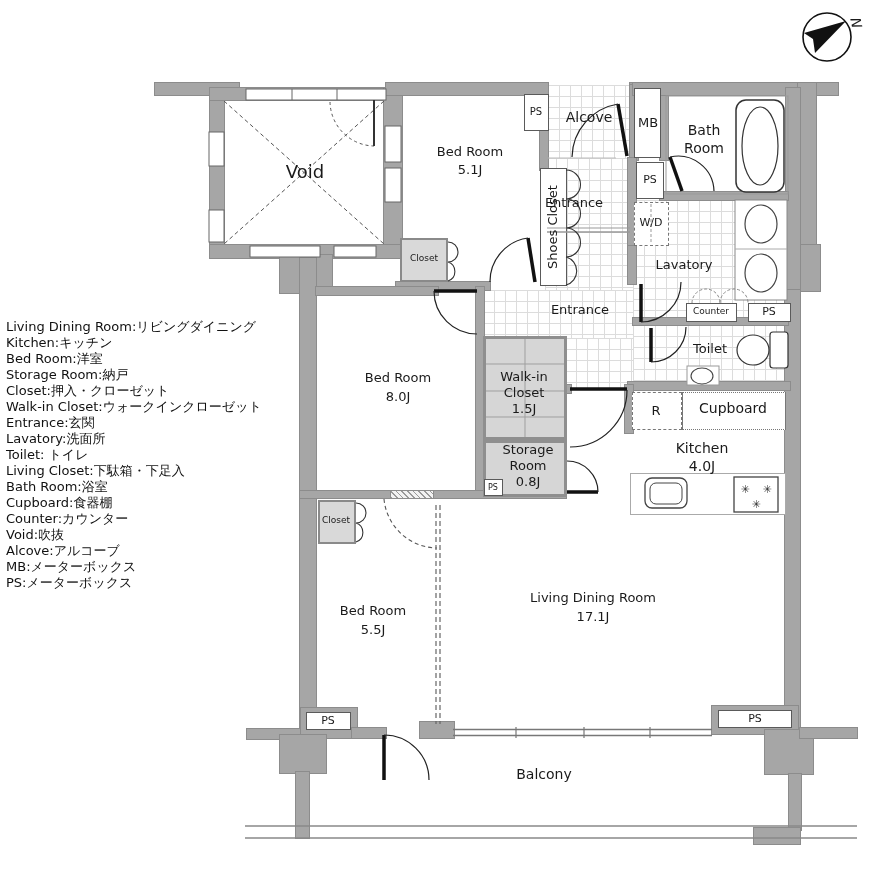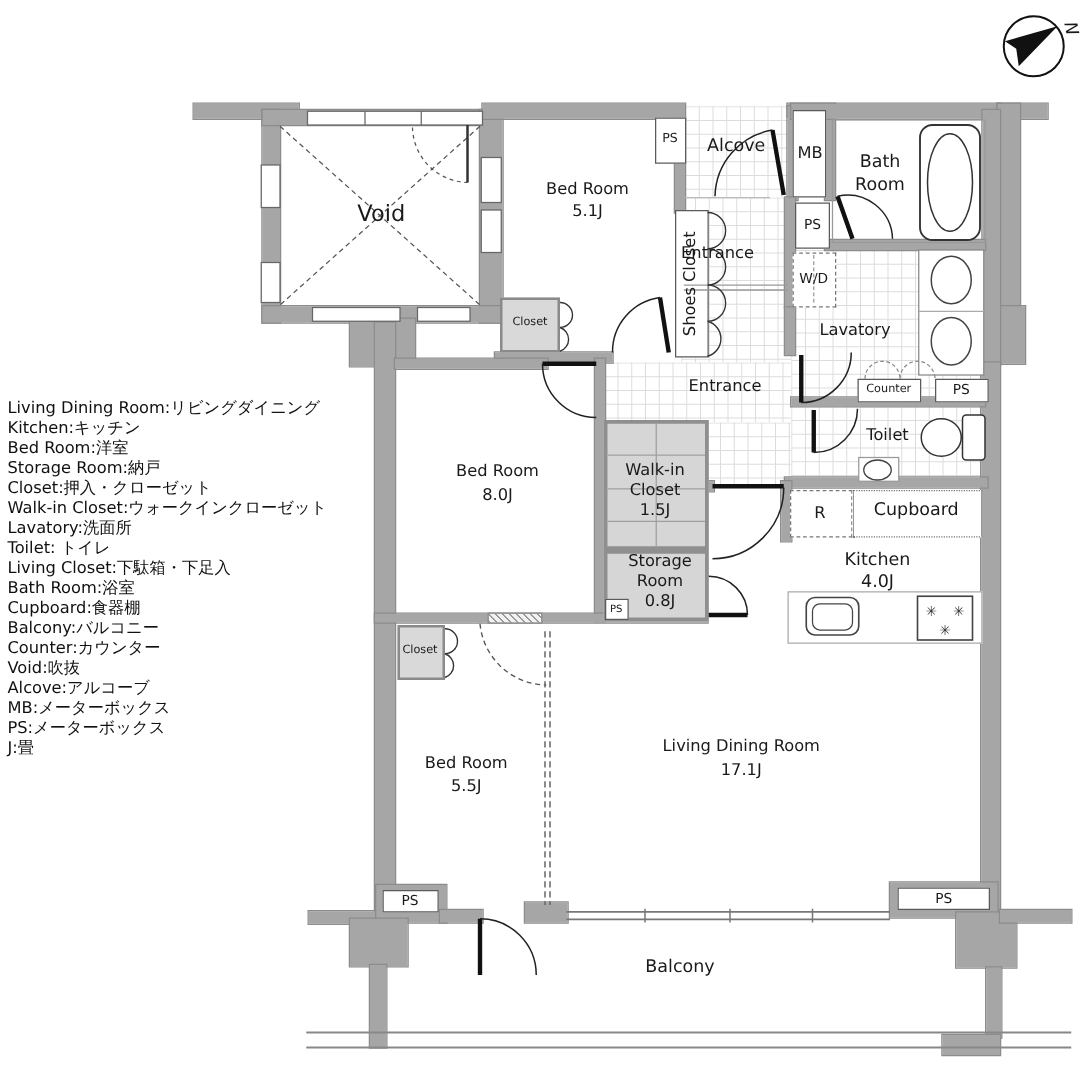--- a/index.html
+++ b/index.html
@@ -195,32 +195,31 @@
 
   <div class="lbl f14" style="left:856px;top:23px;transform:translate(-50%,-50%) rotate(78deg);font-style:italic">N</div>
 
   <div id="legend">
     <div>Living Dining Room:リビングダイニング</div>
     <div>Kitchen:キッチン</div>
     <div>Bed Room:洋室</div>
     <div>Storage Room:納戸</div>
     <div>Closet:押入・クローゼット</div>
     <div>Walk-in Closet:ウォークインクローゼット</div>
+    <div>Entrance:玄関</div>
     <div>Lavatory:洗面所</div>
     <div>Toilet: トイレ</div>
     <div>Living Closet:下駄箱・下足入</div>
     <div>Bath Room:浴室</div>
     <div>Cupboard:食器棚</div>
-    <div>Balcony:バルコニー</div>
     <div>Counter:カウンター</div>
     <div>Void:吹抜</div>
     <div>Alcove:アルコーブ</div>
     <div>MB:メーターボックス</div>
     <div>PS:メーターボックス</div>
-    <div>J:畳</div>
   </div>
 
   <div class="lbl f18" style="left:305px;top:172px">Void</div>
   <div class="lbl f15" style="left:470px;top:152px">Bed Room</div>
   <div class="lbl f15" style="left:470px;top:170px">5.1J</div>
   <div class="lbl f9" style="left:424px;top:259px">Closet</div>
   <div class="lbl f10" style="left:536px;top:112px">PS</div>
   <div class="lbl f14" style="left:589px;top:117px">Alcove</div>
   <div class="lbl f13" style="left:648px;top:123px">MB</div>
   <div class="lbl f14" style="left:704px;top:130px">Bath</div>

